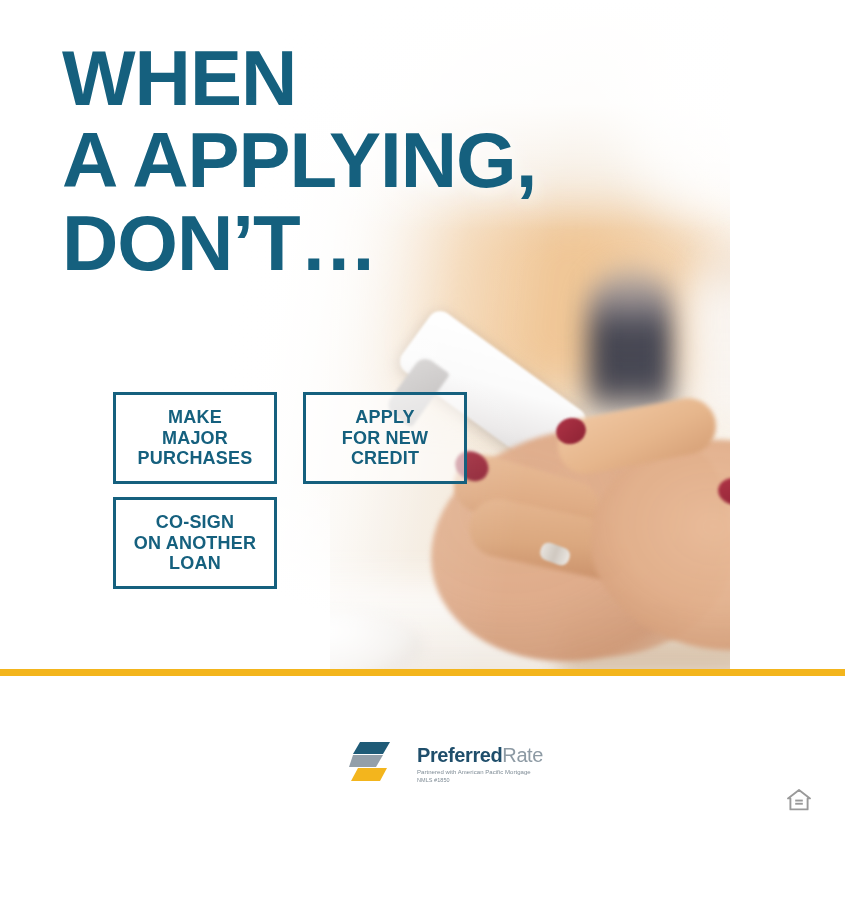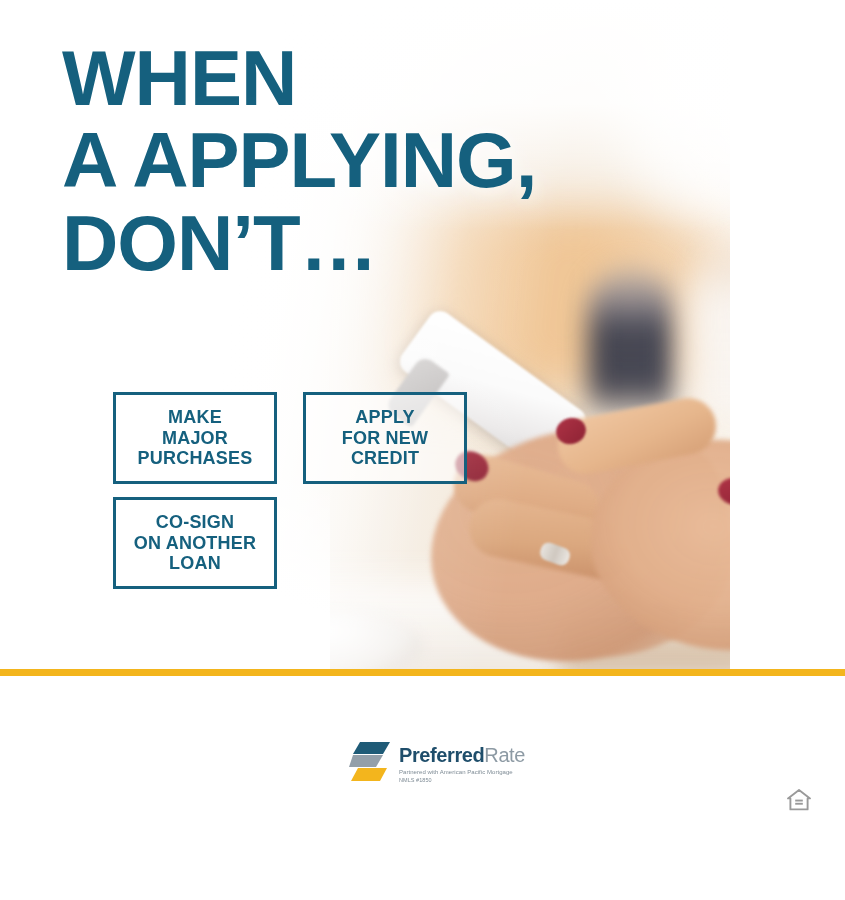--- a/index.html
+++ b/index.html
@@ -223,21 +223,21 @@
   
   #footer{
     position:absolute;left:0;top:676px;width:845px;height:224px;
     background:#ffffff;z-index:8;
   }
   #logo-block{
     position:absolute;left:349px;top:62px;
     display:flex;align-items:flex-start;
   }
   .logo-mark{width:46px;height:44px;flex:none;margin-top:2px;}
-  .logo-text{margin-left:4px;padding-top:7px;}
+  .logo-text{margin-left:22px;padding-top:7px;}
   .logo-word{font-size:20px;line-height:1;letter-spacing:-.4px;}
   .logo-word .w1{color:#1f4e6b;font-weight:bold;}
   .logo-word .w2{color:#8d9aa4;font-weight:normal;}
   .logo-sub{
     color:#7e8b95;font-size:6px;line-height:1.5;margin-top:3px;letter-spacing:.05px;
   }
   .logo-nmls{color:#7e8b95;font-size:5.5px;line-height:1.4;letter-spacing:.05px;}
 
   #eho{
     position:absolute;left:786px;top:111px;width:26px;height:26px;

